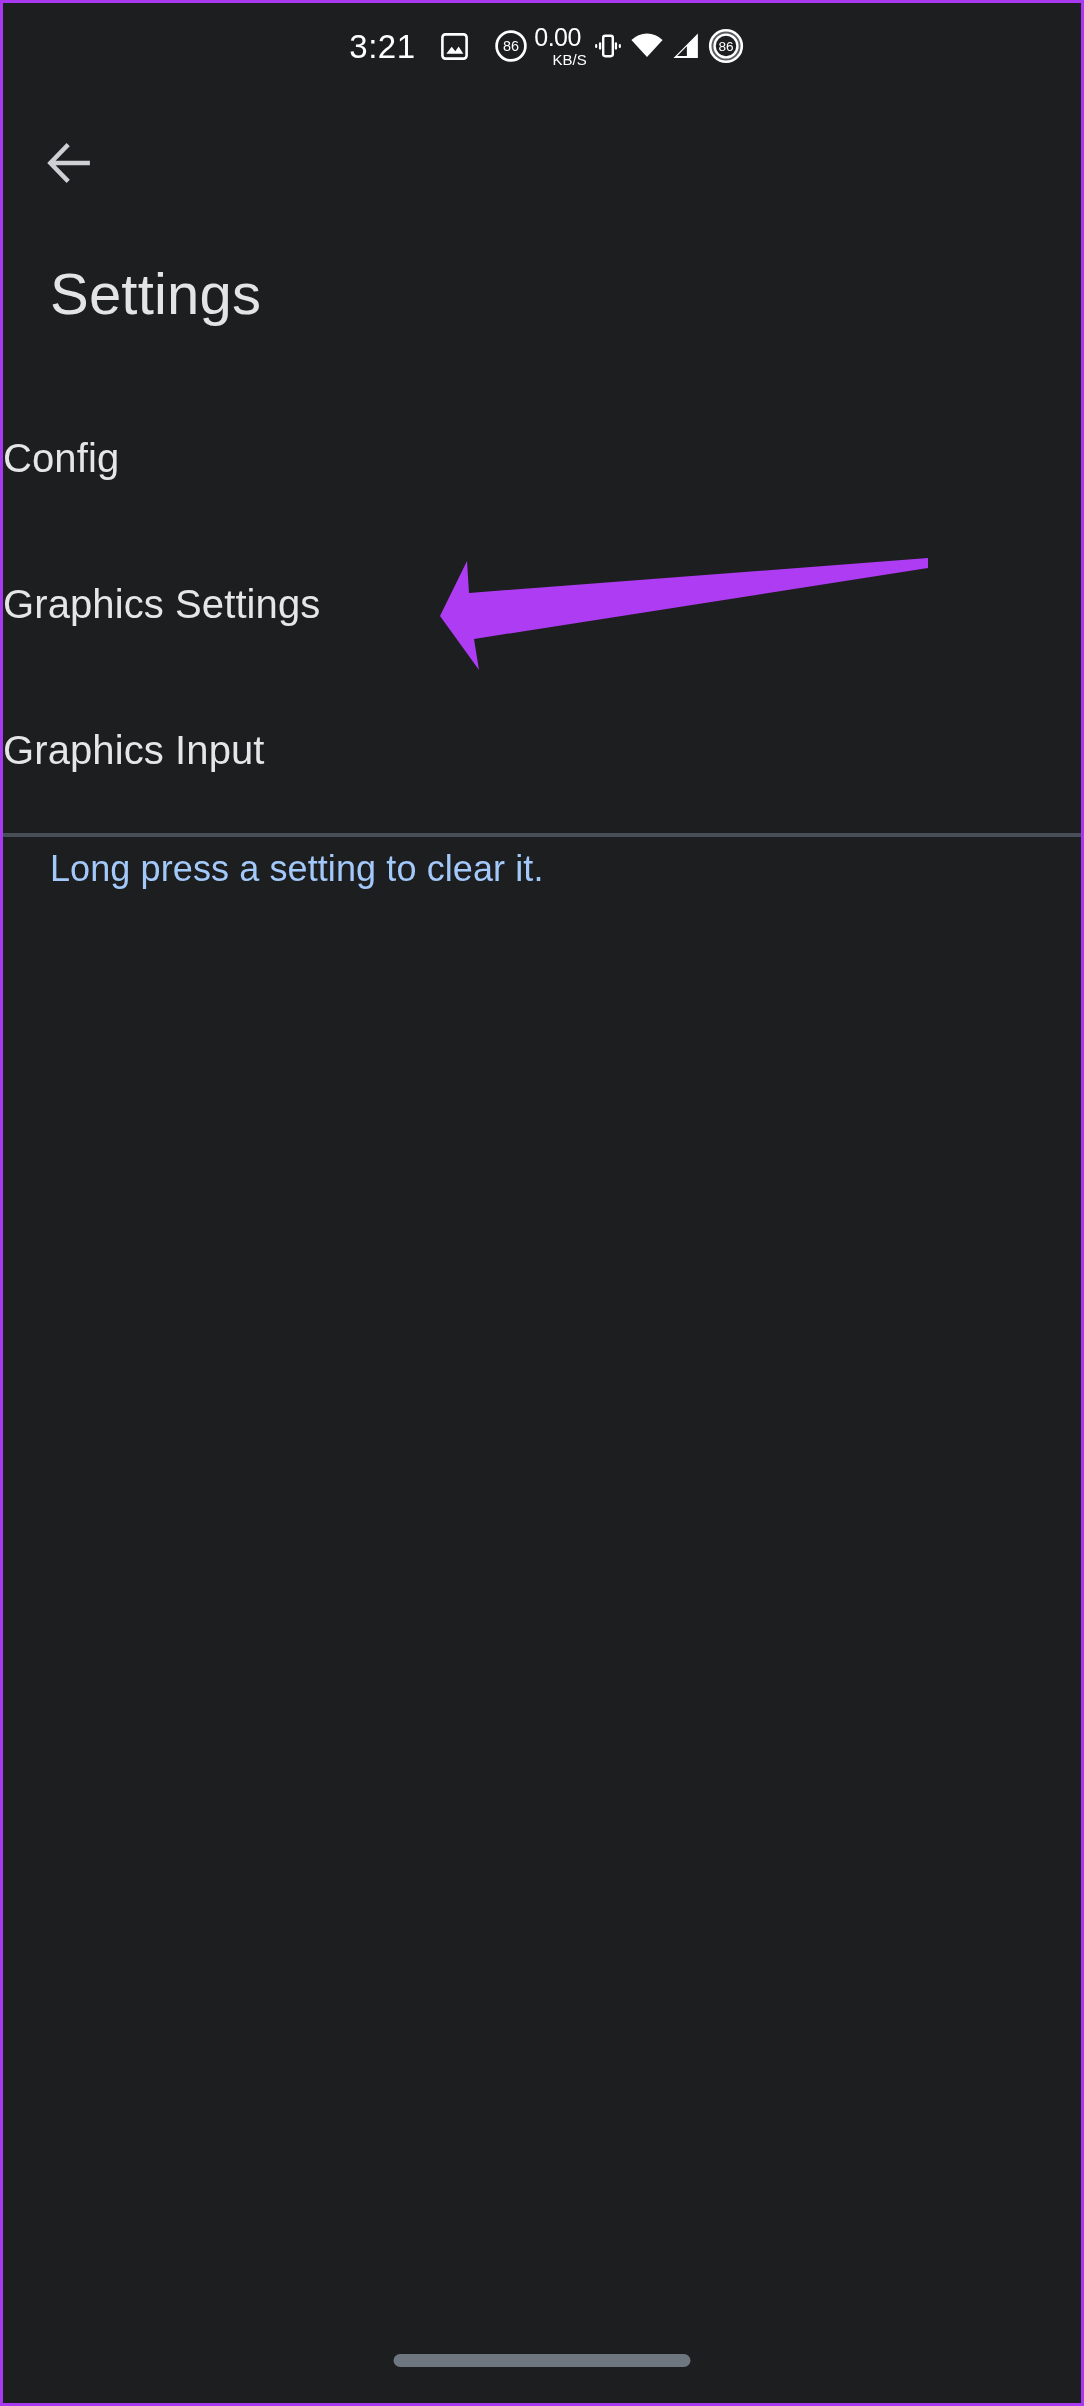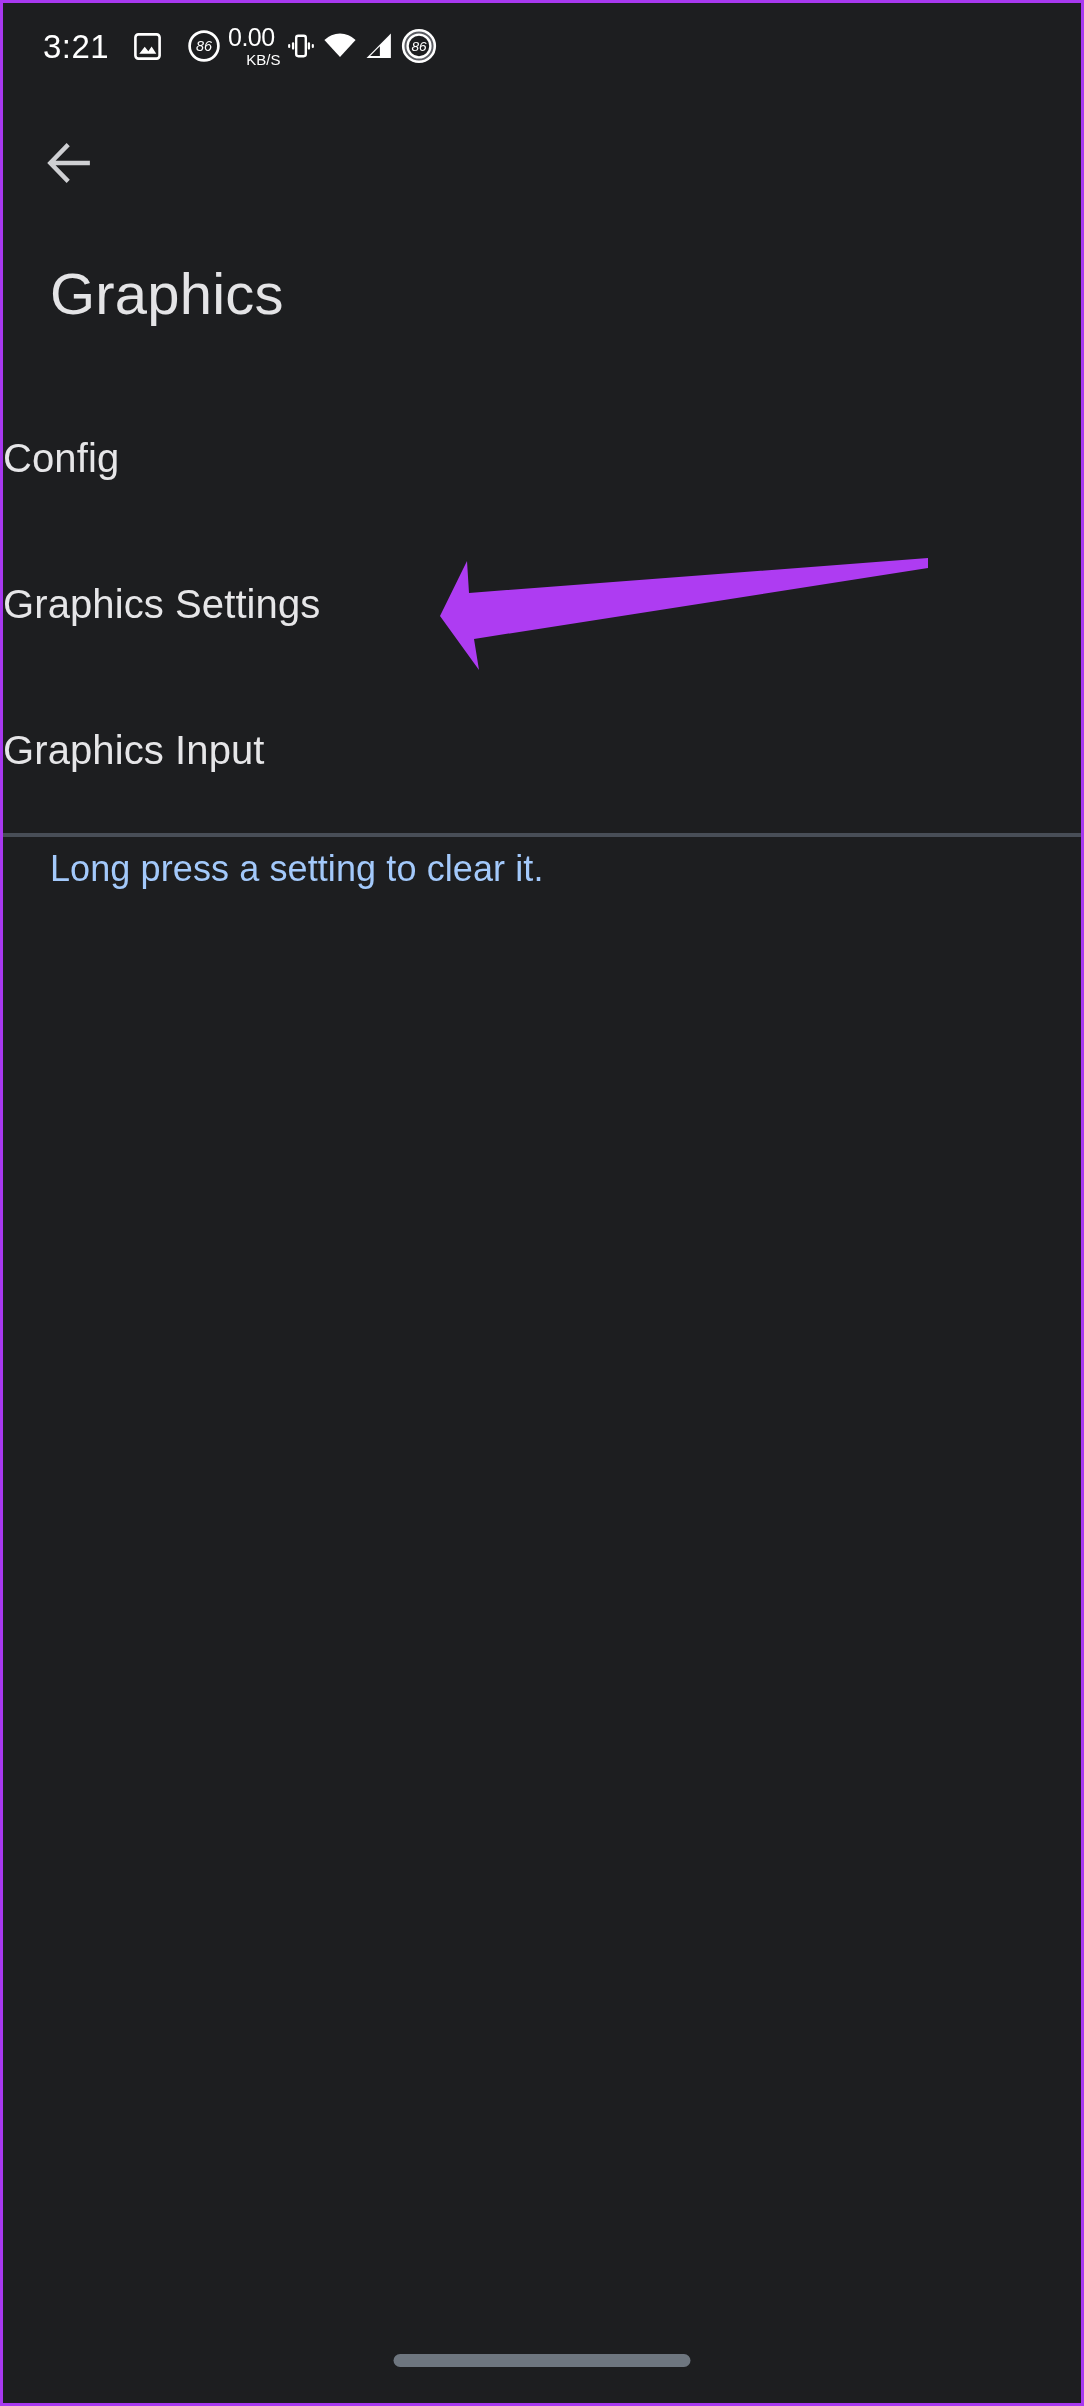--- a/index.html
+++ b/index.html
@@ -20,21 +20,21 @@
   }
 
   
   .status-bar {
     position: absolute;
     left: 0; top: 0;
     width: 100%;
     height: 72px;
     display: flex;
     align-items: center;
-    justify-content: flex-start;
+    justify-content: center;
     padding: 14px 30px 0 40px;
     box-sizing: border-box;
     color: #f1f1f1;
   }
   .status-left {
     display: flex;
     align-items: center;
     gap: 22px;
   }
   .status-clock {
@@ -51,21 +51,21 @@
   .netspeed {
     display: flex;
     flex-direction: column;
     align-items: center;
     justify-content: center;
     line-height: 1;
     color: #ffffff;
   }
   .netspeed .val { font-size: 25px; letter-spacing: -0.5px; }
   .netspeed .unit { font-size: 15px; margin-top: 2px; letter-spacing: 0px; margin-left: 24px; }
-  .icon-w { display: inline-flex; align-items: center; justify-content: center; font-style: italic; }
+  .icon-w { display: inline-flex; align-items: center; justify-content: center; }
 
   
   .back-btn {
     position: absolute;
     left: 30px;
     top: 126px;
     width: 72px;
     height: 72px;
     display: flex;
     align-items: center;
@@ -218,21 +218,21 @@
   </div>
 
   <div class="back-btn">
     <span>
       <svg width="56" height="56" viewBox="0 0 24 24">
         <path d="M20 12 H4.6 M11 4.8 L4 12 L11 19.2" fill="none" stroke="#cfd0d3" stroke-width="1.9" stroke-linecap="square" stroke-linejoin="miter"></path>
       </svg>
     </span>
   </div>
 
-  <div class="page-title">Graphics</div>
+  <div class="page-title">Settings</div>
 
   <div class="settings-list">
 
     <div class="settings-item">
       <span class="label">Config</span>
     </div>
 
     <div class="settings-item">
       <span class="label">Graphics Settings</span>
     </div>

